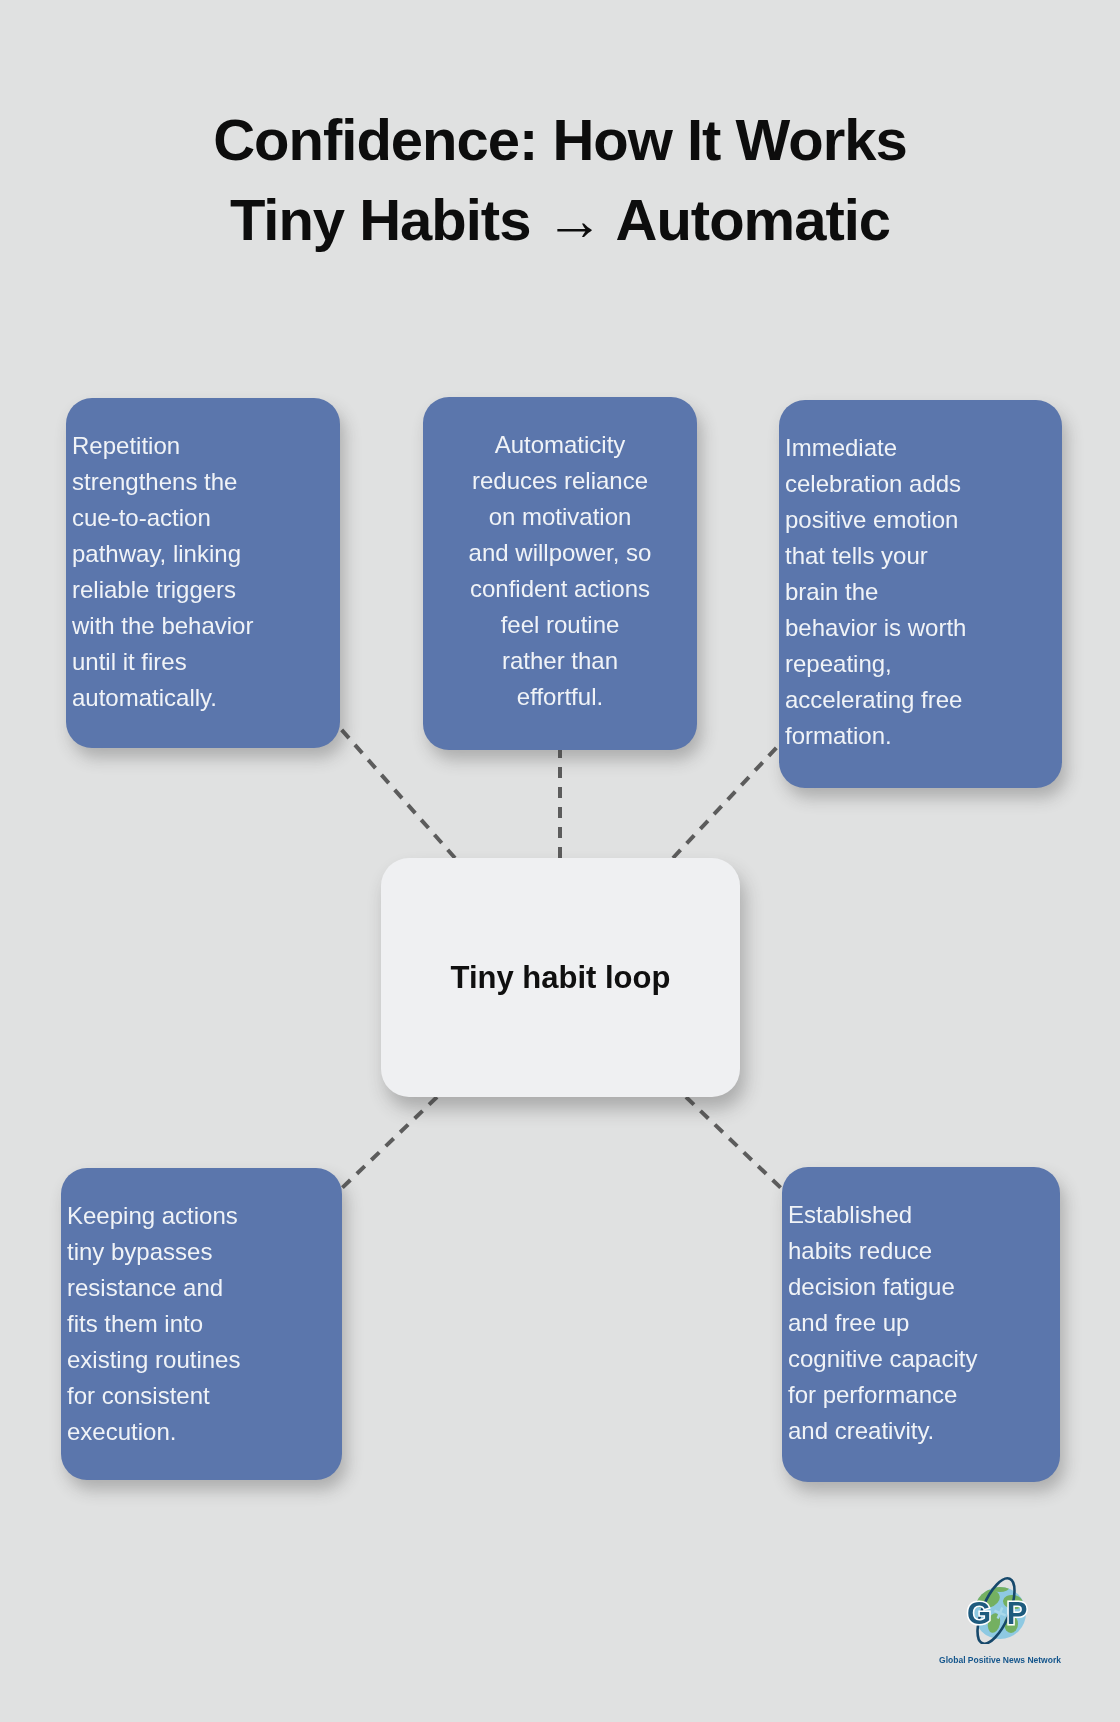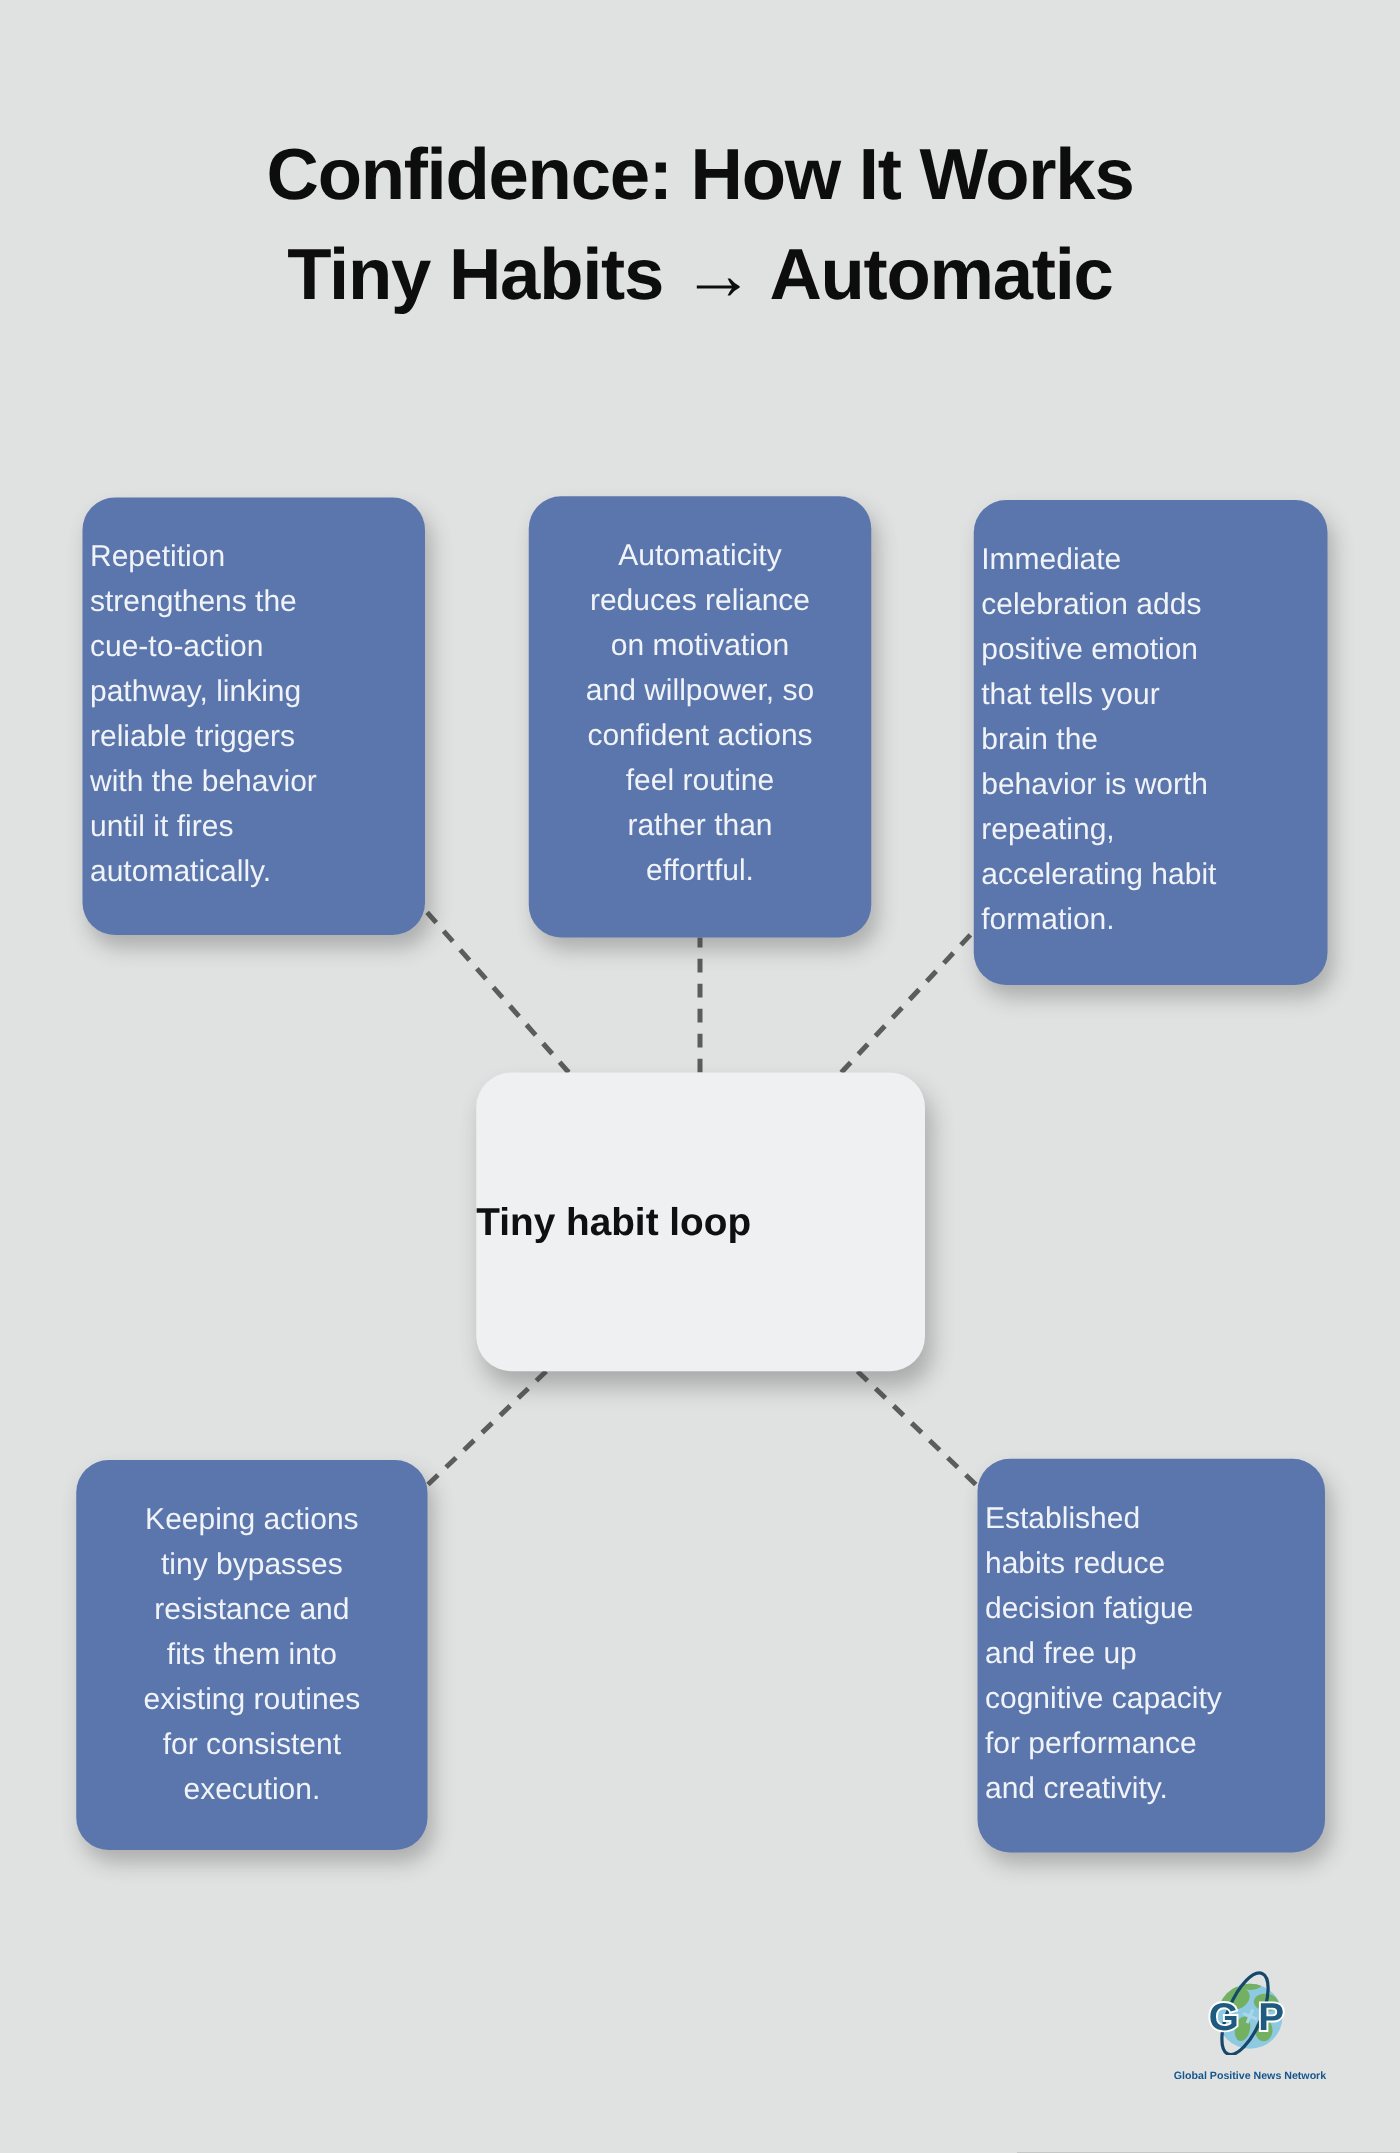--- a/index.html
+++ b/index.html
@@ -24,26 +24,26 @@
   .node{
     position:absolute; box-sizing:border-box;
     background:var(--node-fill); color:var(--node-text);
     border-radius:26px; padding:30px 6px;
     font-size:24px; line-height:36px; white-space:pre-line;
     box-shadow:5px 10px 16px rgba(60,60,60,0.30);
   }
   .node-1{left:66px;  top:398px;  width:274px; height:350px;}
   .node-2{left:423px; top:397px;  width:274px; height:353px;text-align:center;}
   .node-3{left:779px; top:400px;  width:283px; height:388px;}
-  .node-4{left:61px;  top:1168px; width:281px; height:312px;text-align:center;}
+  .node-4{left:61px;  top:1168px; width:281px; height:312px;}
   .node-5{left:782px; top:1167px; width:278px; height:315px;}
   .center-node{
     position:absolute; left:381px; top:858px; width:359px; height:239px;
     box-sizing:border-box; background:var(--center-fill); border-radius:28px;
-    display:flex; align-items:center; justify-content:flex-start;
+    display:flex; align-items:center; justify-content:center;
     box-shadow:5px 12px 18px rgba(60,60,60,0.32);
   }
   .center-node .label{
     color:var(--center-text); font-size:31px; font-weight:bold; text-align:center;
   }
   .logo{position:absolute; left:925px; top:1566px; width:150px; height:96px;}
   .logo svg{display:block;}
   .logo .caption{
     position:absolute; left:0; top:89px; width:150px; text-align:center;
     color:var(--logo-caption); font-size:8.5px; font-weight:bold; line-height:10px;
@@ -83,21 +83,21 @@
 feel routine
 rather than
 effortful.</div>
   <div class="node node-3">Immediate
 celebration adds
 positive emotion
 that tells your
 brain the
 behavior is worth
 repeating,
-accelerating habit
+accelerating free
 formation.</div>
   <div class="node node-4">Keeping actions
 tiny bypasses
 resistance and
 fits them into
 existing routines
 for consistent
 execution.</div>
   <div class="node node-5">Established
 habits reduce

